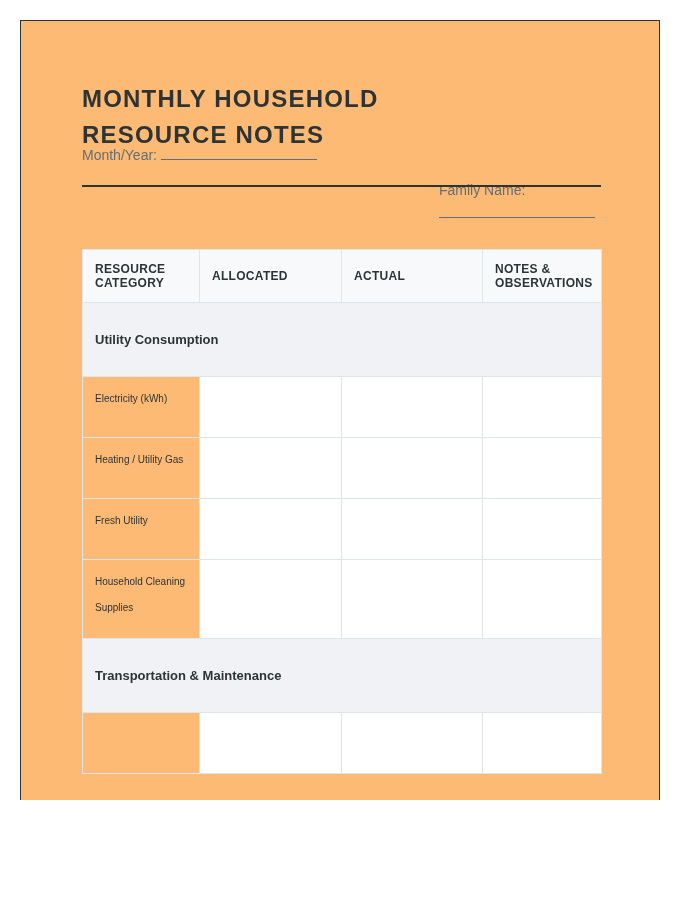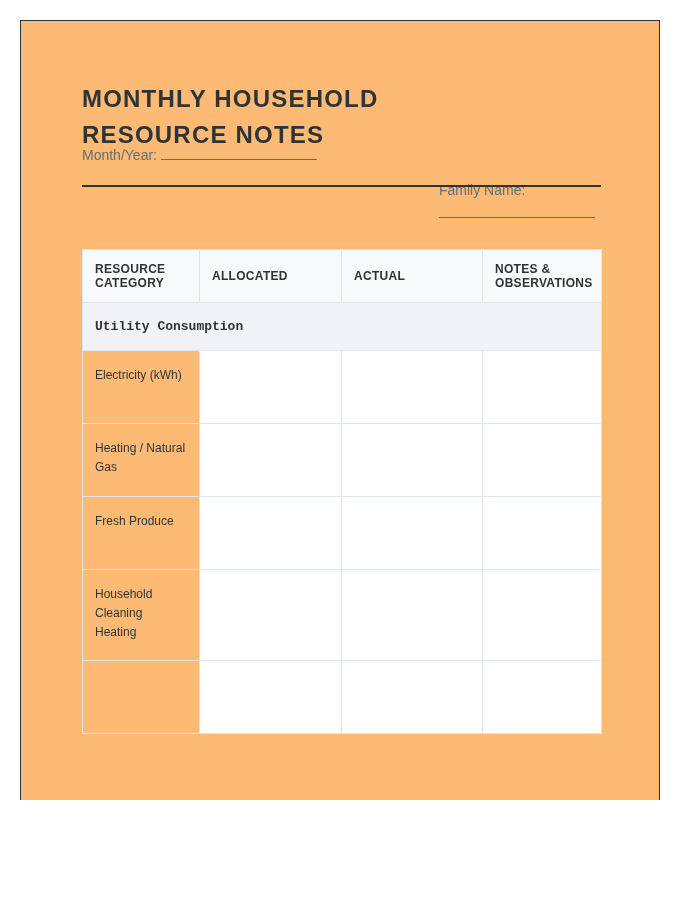--- a/index.html
+++ b/index.html
@@ -13,22 +13,22 @@
   .meta-left { position:absolute; left:0; top:66px; font-size:14px; color:#636e72; }
   .meta-right { position:absolute; left:357px; top:53px; font-size:14px; color:#636e72;margin-top:48px; }
   .blank { display:inline-block; border-bottom:1px solid #636e72; vertical-align:baseline; }
   .blank-left { width:156px; height:12px; margin-left:4px; }
   .blank-right { display:block; width:156px; height:16px; margin-top:3px; }
   .rule { position:absolute; left:0; top:104px; width:519px; height:2px; background:#2d3436; }
   table { position:absolute; left:61px; top:196px; width:519px; border-collapse:collapse; table-layout:fixed;margin-top:32px; }
   th, td { border:1px solid #dfe6e9; text-align:left; vertical-align:middle; }
   th { background:#f8f9fa; font-size:12px; font-weight:bold; color:#2d3436; letter-spacing:0.3px;
        padding:0 12px; height:52px; line-height:14px; text-transform:uppercase; }
-  td.section { background:#f1f2f6; font-size:13px; font-weight:bold; color:#2d3436; padding:4px 12px; height:39px;font-family:Liberation Mono, monospace; }
-  td.item { font-size:12px; color:#2d3436; padding:15px 12px; line-height:19px; vertical-align:top; }
+  td.section { background:#f1f2f6; font-size:13px; font-weight:bold; color:#2d3436; padding:17px 12px; height:39px; }
+  td.item { font-size:10px; color:#2d3436; padding:9px 12px; line-height:26px; vertical-align:top; }
   td.cell { background:#fff; }
   tr.r2 td { height:42px; }
   tr.r3 td { height:60px; }
 </style>
 </head>
 <body>
 
 <div class="page">
   <div class="header">
     <h1 class="title">
@@ -64,39 +64,42 @@
       <tr>
         <td class="section" colspan="4">Utility Consumption</td>
       </tr>
       <tr class="r2">
         <td class="item">Electricity (kWh)</td>
         <td class="cell"></td>
         <td class="cell"></td>
         <td class="cell"></td>
       </tr>
       <tr class="r2">
-        <td class="item">Heating / Natural Gas</td>
+        <td class="item">Heating / Utility Gas</td>
         <td class="cell"></td>
         <td class="cell"></td>
         <td class="cell"></td>
       </tr>
 
       <tr class="r2">
-        <td class="item">Fresh Produce</td>
+        <td class="item">Fresh Utility</td>
         <td class="cell"></td>
         <td class="cell"></td>
         <td class="cell"></td>
       </tr>
       <tr class="r3">
-        <td class="item">Household Cleaning Heating</td>
+        <td class="item">Household Cleaning Supplies</td>
         <td class="cell"></td>
         <td class="cell"></td>
         <td class="cell"></td>
       </tr>
 
+      <tr>
+        <td class="section" colspan="4">Transportation &amp; Maintenance</td>
+      </tr>
       <tr class="r2">
         <td class="item"></td>
         <td class="cell"></td>
         <td class="cell"></td>
         <td class="cell"></td>
       </tr>
     </tbody>
   </table>
 </div>
 <div class="page-clip"></div>

